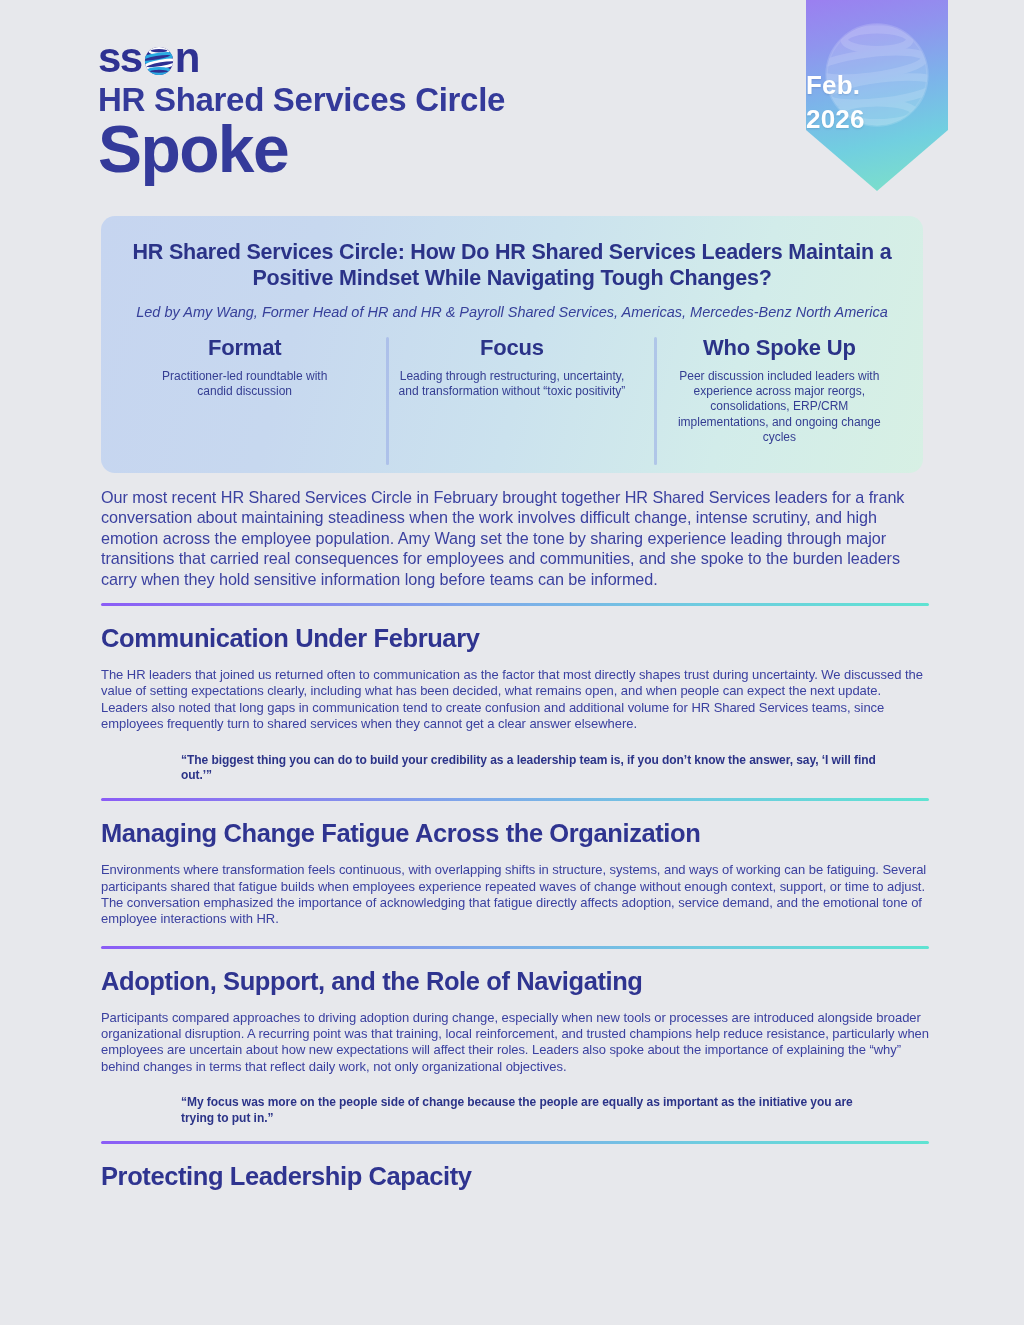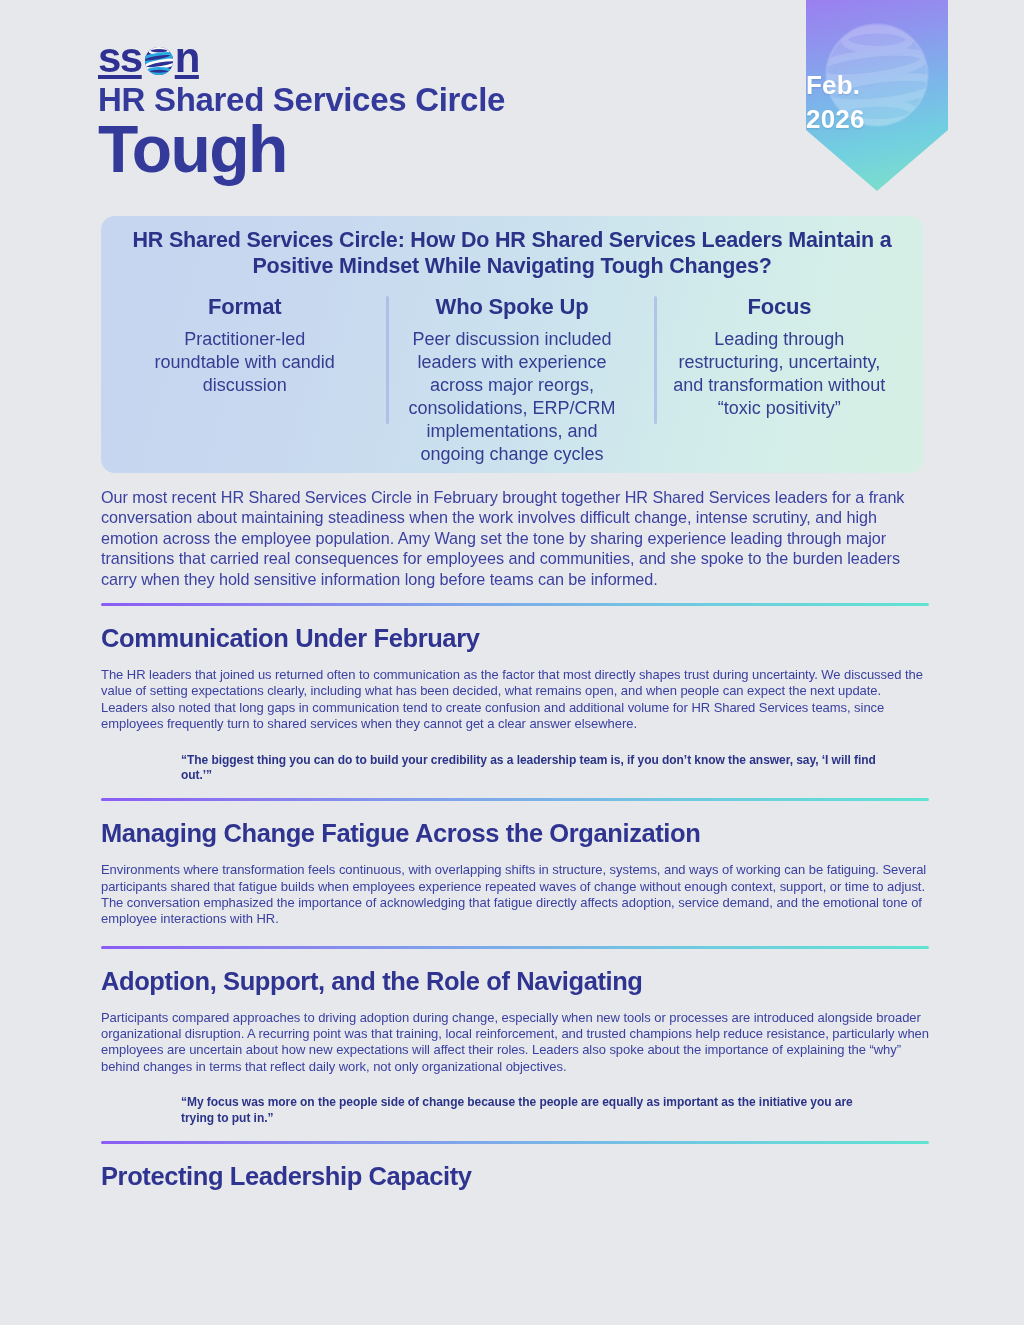--- a/index.html
+++ b/index.html
@@ -67,21 +67,20 @@
     height: 40px;
     margin-bottom: 4px;
   }
   .logo-ss, .logo-n {
     font-family: "Liberation Sans", sans-serif;
     font-weight: bold;
     font-size: 42px;
     line-height: 40px;
     color: #2e3192;
     letter-spacing: -1.5px;
-    text-decoration: underline;
   }
   .logo-globe {
     width: 32px;
     height: 32px;
     margin: 0 0px 0 1px;
     position: relative;
     top: 3px;
   }
   .title-line1 {
     font-size: 33px;
@@ -101,21 +100,21 @@
 
   
   .callout {
     position: absolute;
     left: 101px;
     top: 216px;
     width: 822px;
     height: 257px;
     border-radius: 14px;
     background: linear-gradient(105deg, #c6d5f0 0%, #c7d8ef 25%, #cbe2ee 52%, #d2ecea 76%, #d7f0e4 100%);
-    padding: 12px 18px 12px 18px;
+    padding: 24px 18px 12px 18px;
   }
   .callout-title {
     text-align: center;
     font-size: 21.5px;
     font-weight: bold;
     color: #2b3388;
     line-height: 1.2;
     letter-spacing: -0.2px;
   }
   .callout-sub {
@@ -149,21 +148,21 @@
     background: rgba(150,170,230,0.55);
   }
   .col-title {
     font-size: 22px;
     font-weight: bold;
     color: #2b3388;
     letter-spacing: -0.2px;
     margin-bottom: 8px;
   }
   .col-body {
-    font-size: 18px;
+    font-size: 12px;
     color: #343d92;
     line-height: 1.28;
   }
   .col.narrow .col-body { padding: 0 14px; }
 
   
   .content {
     position: absolute;
     left: 101px;
     top: 487px;
@@ -246,37 +245,38 @@
         <g clip-path="url(#lclip)">
           <ellipse cx="50" cy="18" rx="30" ry="9" fill="none" stroke="#ffffff" stroke-width="7"></ellipse>
           <ellipse cx="42" cy="40" rx="52" ry="10" transform="rotate(-10 42 40)" fill="none" stroke="#29abe2" stroke-width="9"></ellipse>
           <ellipse cx="56" cy="60" rx="52" ry="10" transform="rotate(-10 56 60)" fill="none" stroke="#ffffff" stroke-width="8"></ellipse>
           <ellipse cx="50" cy="82" rx="34" ry="9" fill="none" stroke="#29abe2" stroke-width="8"></ellipse>
         </g>
       </svg>
       <span class="logo-n">n</span>
     </div>
     <div class="title-line1">HR Shared Services Circle</div>
-    <div class="title-line2">Tough</div>
+    <div class="title-line2">Spoke</div>
   </div>
 
   <div class="callout">
     <div class="callout-title">HR Shared Services Circle: How Do HR Shared Services Leaders Maintain a Positive Mindset While Navigating Tough Changes?</div>
+    <div class="callout-sub">Led by Amy Wang, Former Head of HR and HR &amp; Payroll Shared Services, Americas, Mercedes-Benz North America</div>
     <div class="cols">
       <div class="col narrow">
         <div class="col-title">Format</div>
         <div class="col-body">Practitioner-led roundtable with candid discussion</div>
       </div>
       <div class="col">
+        <div class="col-title">Focus</div>
+        <div class="col-body">Leading through restructuring, uncertainty, and transformation without “toxic positivity”</div>
+      </div>
+      <div class="col">
         <div class="col-title">Who Spoke Up</div>
         <div class="col-body">Peer discussion included leaders with experience across major reorgs, consolidations, ERP/CRM implementations, and ongoing change cycles</div>
-      </div>
-      <div class="col">
-        <div class="col-title">Focus</div>
-        <div class="col-body">Leading through restructuring, uncertainty, and transformation without “toxic positivity”</div>
       </div>
     </div>
   </div>
 
   <div class="content">
 
     <p class="intro">Our most recent HR Shared Services Circle in February brought together HR Shared Services leaders for a frank conversation about maintaining steadiness when the work involves difficult change, intense scrutiny, and high emotion across the employee population. Amy Wang set the tone by sharing experience leading through major transitions that carried real consequences for employees and communities, and she spoke to the burden leaders carry when they hold sensitive information long before teams can be informed.</p>
 
     <div class="divider"></div>
     <div class="section">

